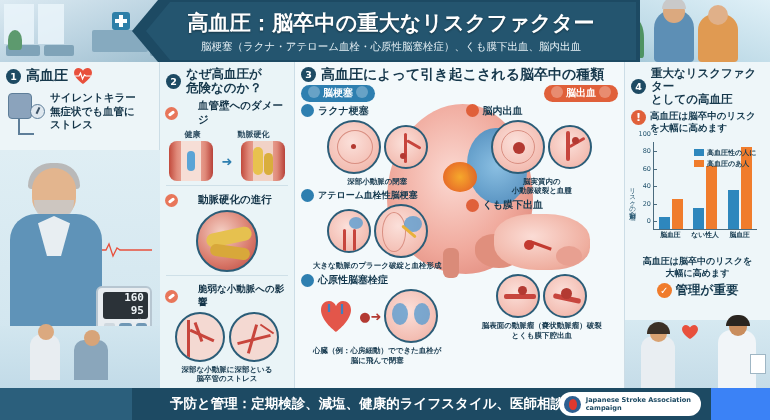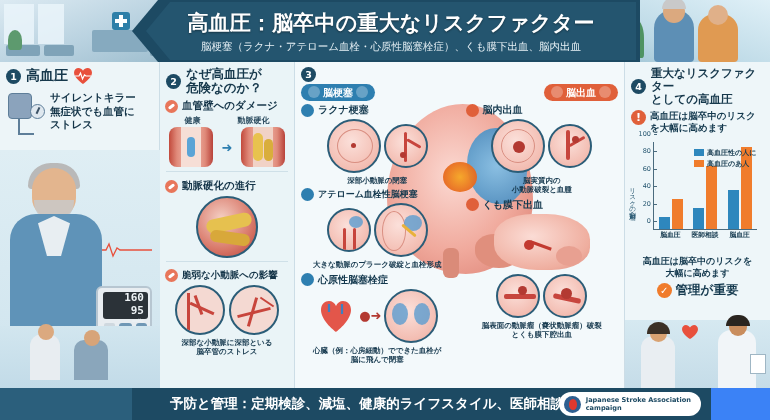--- a/index.html
+++ b/index.html
@@ -91,21 +91,21 @@
   .p1-monitor .btn2{position:absolute;left:21px;bottom:4px;width:13px;height:7px;background:#6f97b5;border-radius:3px;}
   .p1-monitor .btn3{position:absolute;left:38px;bottom:4px;width:11px;height:7px;background:#6f97b5;border-radius:3px;}
   .p1-bottom-photo{position:absolute;left:0;bottom:0;width:160px;height:62px;background:linear-gradient(180deg,#d2e6ef,#c2dbe8);}
   .p1-bottom-photo .dr{position:absolute;left:30px;top:8px;width:30px;height:46px;background:#e8edf1;border-radius:12px 12px 0 0;}
   .p1-bottom-photo .dr:before{content:"";position:absolute;left:8px;top:-10px;width:16px;height:16px;background:#dba97f;border-radius:50%;}
   .p1-bottom-photo .pt{position:absolute;left:74px;top:14px;width:34px;height:40px;background:#8aa6bb;border-radius:10px 10px 0 0;}
   .p1-bottom-photo .pt:before{content:"";position:absolute;left:10px;top:-10px;width:16px;height:16px;background:#d7a479;border-radius:50%;}
   .ecg { position:absolute; right:8px; top:92px; width:56px; height:16px; }
 
   
-  .sub-row { display:flex; align-items:center; gap:4px; padding:4px 5px 1px 5px; }
+  .sub-row { display:flex; align-items:center; gap:20px; padding:4px 5px 1px 5px; }
   .sub-ic { width:13px; height:13px; border-radius:50%; background:#e8765a; flex:0 0 auto; position:relative; }
   .sub-ic:after{content:"";position:absolute;left:3px;top:5px;width:7px;height:3px;background:#fff;border-radius:2px;transform:rotate(-35deg);}
   .sub-t { font-size:10.5px; font-weight:bold; color:#143448; }
   .mini-lab { display:flex; justify-content:space-around; font-size:8px; font-weight:bold; color:#2a4a5e; padding:1px 6px 0; }
   .vessel-pair { display:flex; justify-content:space-around; align-items:center; padding:1px 4px; }
   .vessel { width:44px; height:40px; border-radius:8px; position:relative; overflow:hidden;
     background: linear-gradient(90deg,#c24a3c 0%,#e08a7a 18%,#f3c4b8 50%,#e08a7a 82%,#b8423a 100%); }
   .vessel .lumen { position:absolute; left:12px; top:0; width:20px; height:40px; background:#f6ded6; }
   .vessel .flow { position:absolute; left:18px; top:10px; width:8px; height:20px; background:#5ba4d6; border-radius:4px; }
   .vessel.hard .lumen { background:#f1d2c6; }
@@ -350,20 +350,21 @@
           <span class="br" style="left:28px;top:14px;width:16px;height:2px;transform:rotate(34deg);"></span>
         </span>
       </div>
       <div class="cap" style="white-space:pre-line">深部な小動脈に深部といる
 脳卒管のストレス</div>
     </div>
 
     <div class="panel p3">
       <div class="ptitle-row">
         <span class="pnum">3</span>
+        <span class="ptitle">高血圧によって引き起こされる脳卒中の種類</span>
       </div>
 
       <div class="p3-badges">
         <span class="badge blue">
           <span class="b-ic"></span>
           <span>脳梗塞</span>
           <span class="b-ic"></span>
         </span>
         <span class="badge red">
           <span class="b-ic"></span>
@@ -529,21 +530,21 @@
               <span class="lg-t">高血圧性の人に</span>
             </span>
             <span class="lg-row">
               <span class="lg-sw orange" style="background: rgb(240, 124, 44);"></span>
               <span class="lg-t">高血圧のあ人</span>
             </span>
           </div>
         </div>
         <div class="xlabels">
           <span class="xlab">脳血圧</span>
-          <span class="xlab">医師相談</span>
+          <span class="xlab">ない性人</span>
           <span class="xlab">脳血圧</span>
         </div>
       </div>
 
       <div class="p4-note" style="white-space:pre-line">高血圧は脳卒中のリスクを
 大幅に高めます</div>
       <div class="p4-key">
         <span class="check-ic">✓</span>
         <span class="p4-key-t">管理が重要</span>
       </div>

